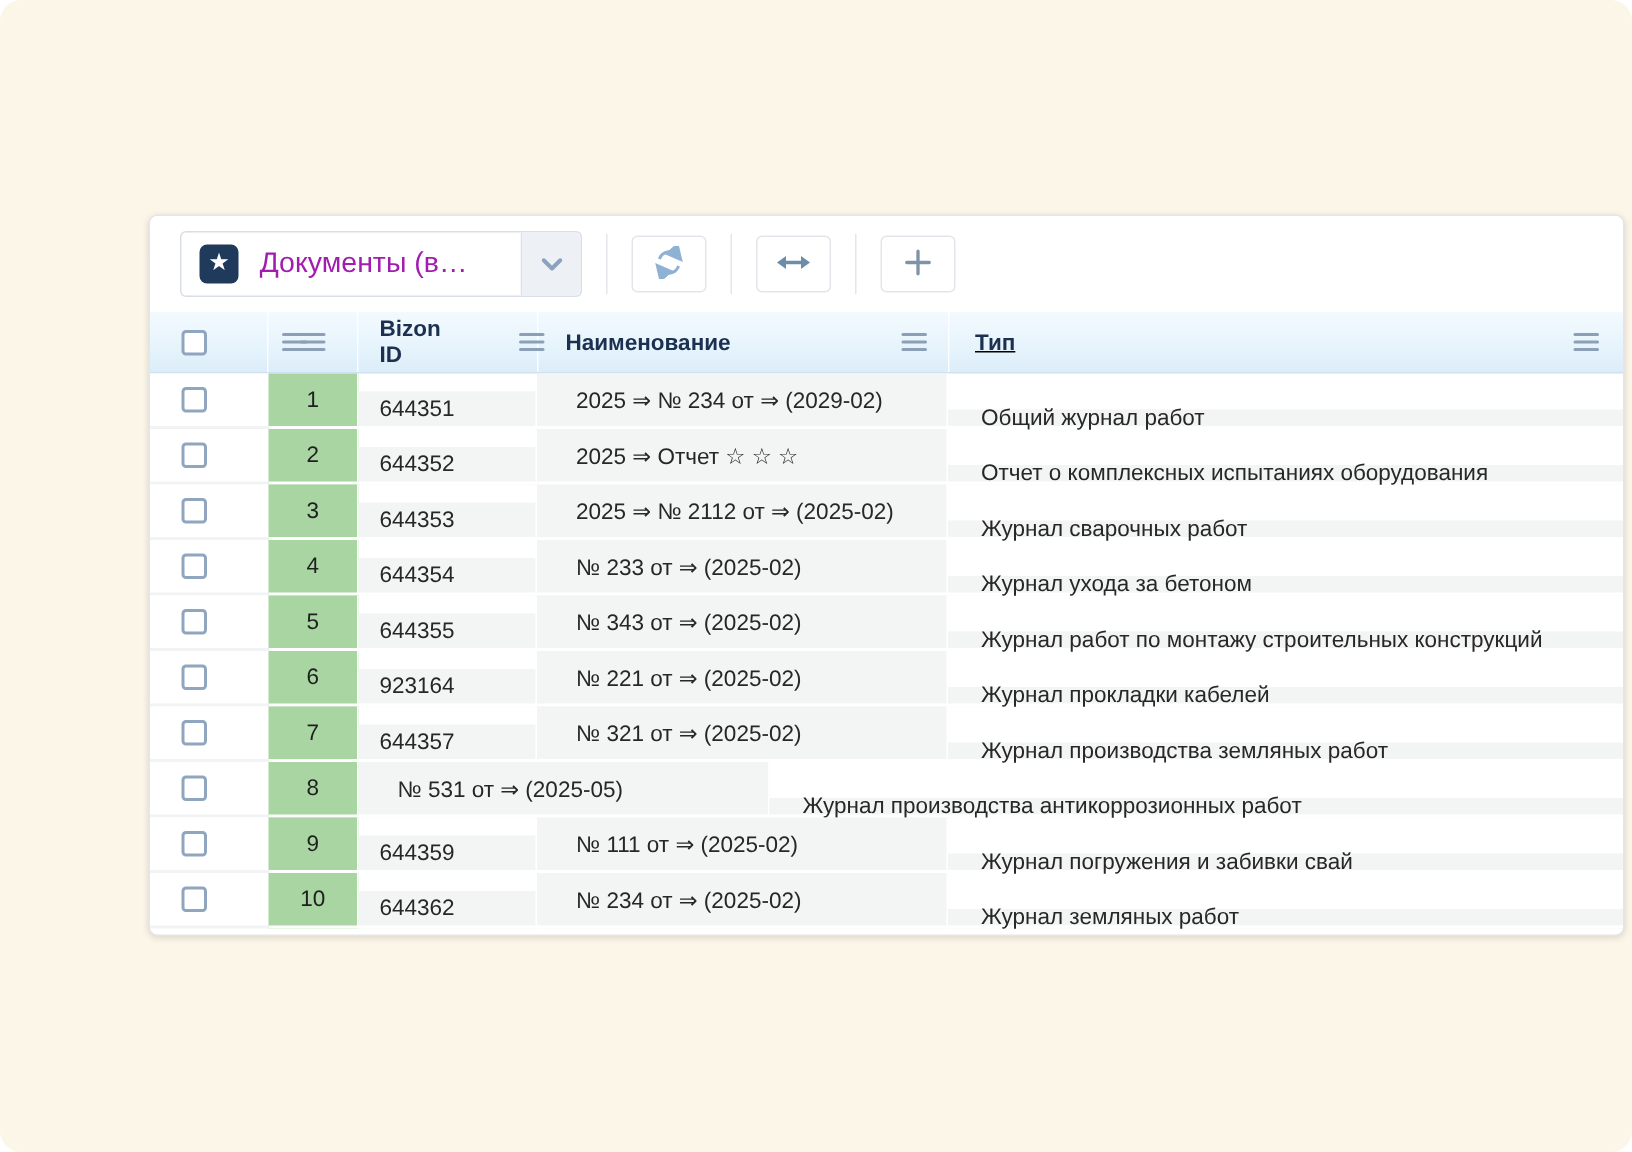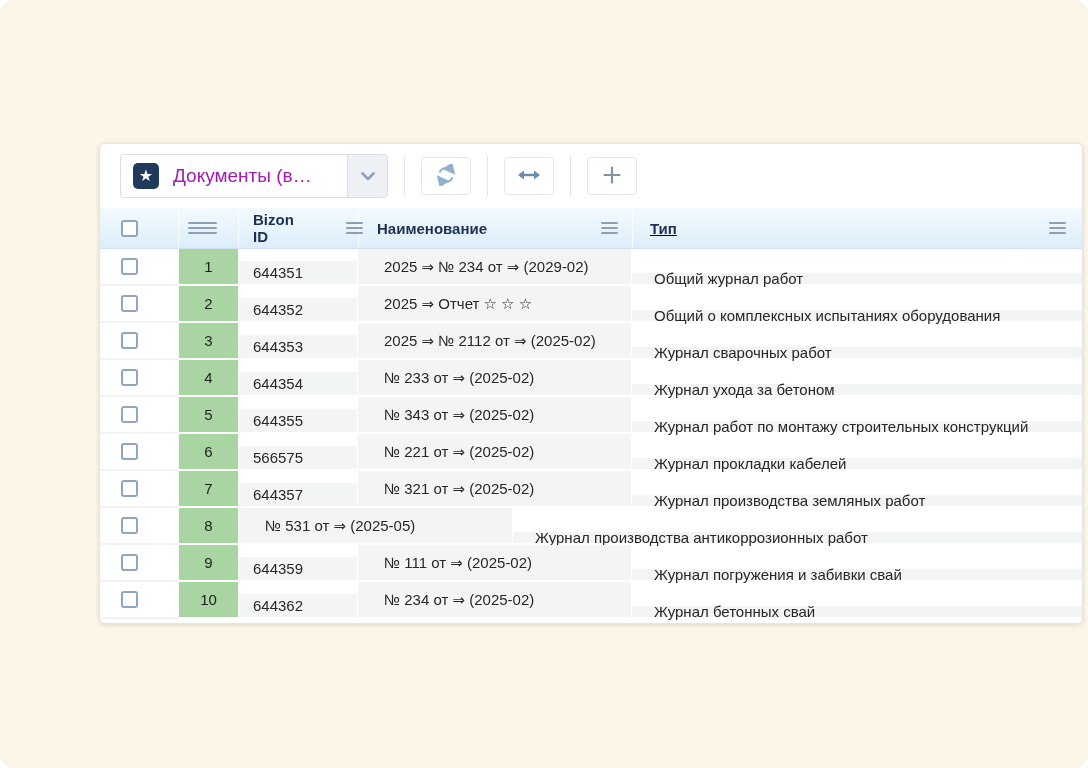--- a/index.html
+++ b/index.html
@@ -197,21 +197,21 @@
     <div class="cell c-num">
       <span>2</span>
     </div>
     <div class="cell c-gray c-id">
       <span>644352</span>
     </div>
     <div class="cell c-gray c-name">
       <span>2025 ⇒ Отчет ☆ ☆ ☆</span>
     </div>
     <div class="cell c-gray c-type">
-      <span>Общий о комплексных испытаниях оборудования</span>
+      <span>Отчет о комплексных испытаниях оборудования</span>
     </div>
   </div>
 
   <div class="row">
     <div class="cell c-select">
       <span class="checkbox"></span>
     </div>
     <div class="cell c-num">
       <span>3</span>
     </div>
@@ -263,21 +263,21 @@
   </div>
 
   <div class="row">
     <div class="cell c-select">
       <span class="checkbox"></span>
     </div>
     <div class="cell c-num">
       <span>6</span>
     </div>
     <div class="cell c-gray c-id">
-      <span>566575</span>
+      <span>923164</span>
     </div>
     <div class="cell c-gray c-name">
       <span>№ 221 от ⇒ (2025-02)</span>
     </div>
     <div class="cell c-gray c-type">
       <span>Журнал прокладки кабелей</span>
     </div>
   </div>
 
   <div class="row">
@@ -338,19 +338,19 @@
     <div class="cell c-num">
       <span>10</span>
     </div>
     <div class="cell c-gray c-id">
       <span>644362</span>
     </div>
     <div class="cell c-gray c-name">
       <span>№ 234 от ⇒ (2025-02)</span>
     </div>
     <div class="cell c-gray c-type">
-      <span>Журнал бетонных свай</span>
+      <span>Журнал земляных работ</span>
     </div>
   </div>
 </div>
 
   </div>
 </div>
 
 </body></html>

